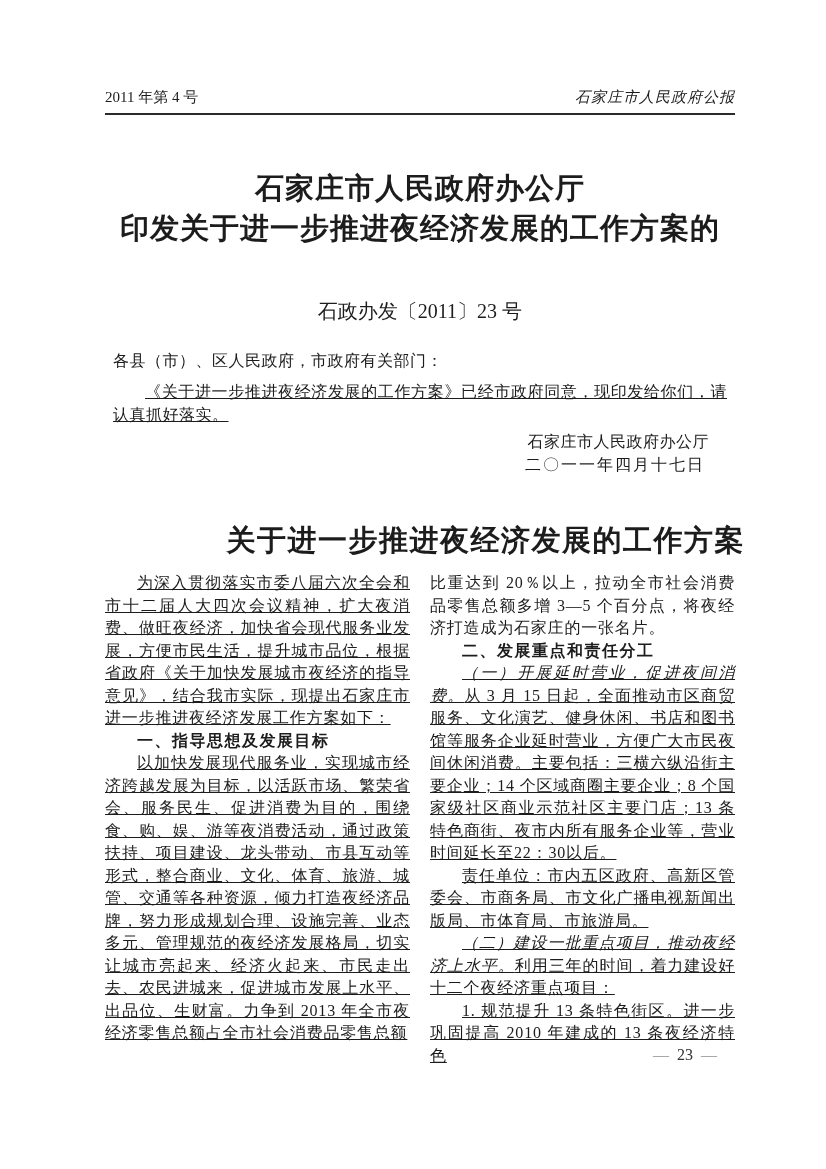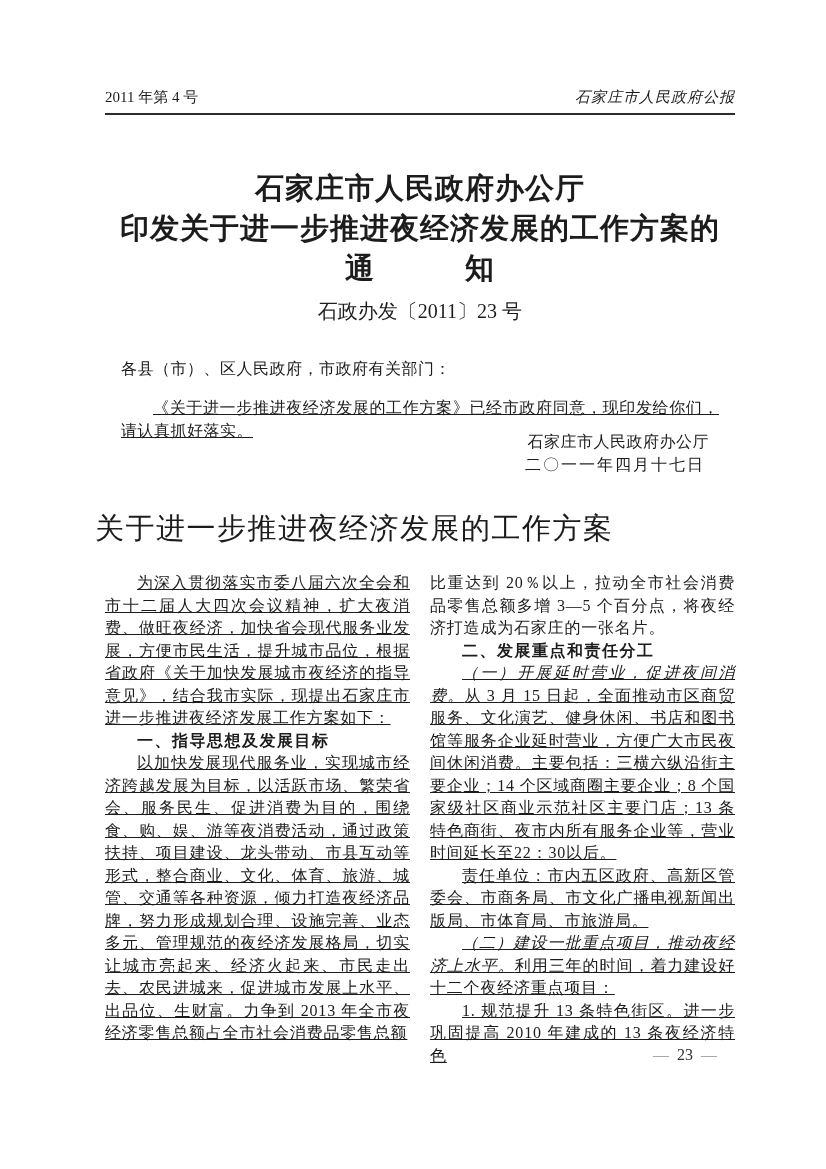--- a/index.html
+++ b/index.html
@@ -62,45 +62,45 @@
   .notice-body {
     position: absolute;
     top: 341px;
     left: 105px;
     width: 630px;
     font-size: 16px;
     line-height: 23px;
     text-align: justify;
     letter-spacing: 0.5px;
   }
-  .notice-body p { margin: 16px; }
+  .notice-body p { margin: 8px; }
   .indent { text-indent: 2em; text-decoration: underline; }
 
   
   .signature {
     position: absolute;
     top: 430px;
     left: 105px;
     width: 630px;
     text-align: right;
     font-size: 16px;
     line-height: 23px;
     letter-spacing: 0.5px;
   }
   .signature .signer { padding-right: 26px; }
   .signature .date   { padding-right: 30px; letter-spacing: 2px; }
 
   
   .plan-title {
     position: absolute;
-    top: 509px;
+    top: 521px;
     left: 95px;
     width: 650px;
-    text-align: left;
-    font-weight: normal;
+    text-align: right;
+    font-weight: bold;
     font-size: 29px;
     letter-spacing: 1.5px;
   }
 
   
   .columns {
     position: absolute;
     top: 572px;
     left: 105px;
     width: 630px;
@@ -144,21 +144,20 @@
 <div class="page">
 
   <div class="running-header">
     <span class="issue">2011 年第 4 号</span>
     <span class="gazette">石家庄市人民政府公报</span>
   </div>
 
   <div class="notice-title">
     <div>石家庄市人民政府办公厅</div>
     <div>印发关于进一步推进夜经济发展的工作方案的</div>
-    <div>通　　　知</div>
   </div>
 
   <div class="doc-number">石政办发〔2011〕23 号</div>
 
   <div class="notice-body">
     <p>各县（市）、区人民政府，市政府有关部门：</p>
     <p class="indent">《关于进一步推进夜经济发展的工作方案》已经市政府同意，现印发给你们，请认真抓好落实。</p>
   </div>
 
   <div class="signature">

